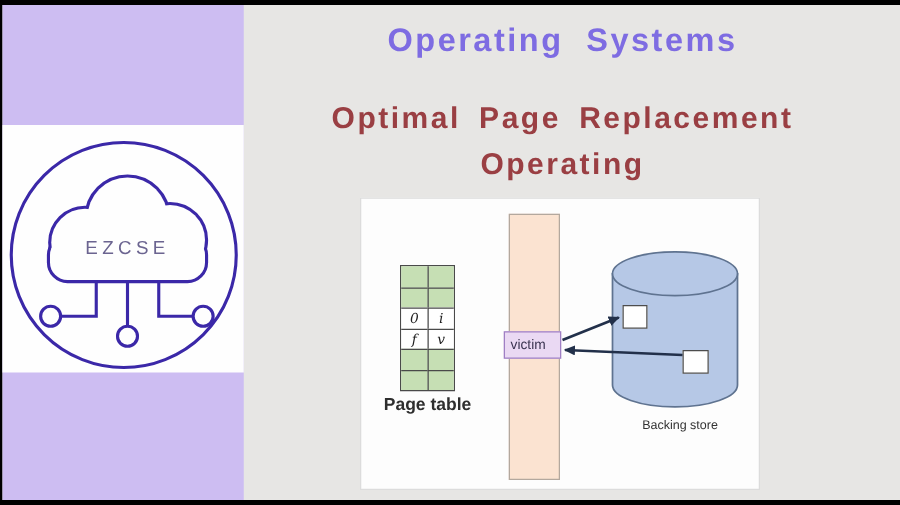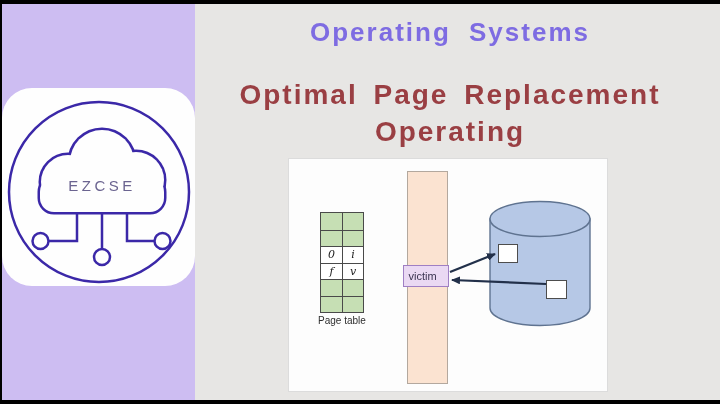--- a/index.html
+++ b/index.html
@@ -2,36 +2,36 @@
 <html style="--bg: #e7e6e4; --band: #cdbdf2; --course: #7e6ce2; --title: #9a3f43; --logo: #3b28a8; --logo-text: #6b6490; --green: #c6dfb4; --peach: #fbe3d1; --victim-bg: #ead9f3; --victim-border: #9f7fc4; --cylinder: #b6c8e6; --cylinder-border: #5f7390; --arrow: #22304a;"><head>
 <meta charset="utf-8">
 <style>
   html,body{margin:0;padding:0;}
   body{
     width:720px;height:404px;position:relative;overflow:hidden;
     background:#000;font-family:"Liberation Sans", sans-serif;
   }
   .bg{position:absolute;left:2px;top:4px;right:0;bottom:4px;background:var(--bg);}
   .band{position:absolute;left:2px;top:4px;width:193px;height:396px;background:var(--band);}
-  .logo-box{position:absolute;left:2px;top:88px;width:193px;height:198px;background:#fefefe;border-radius:30px;}
+  .logo-box{position:absolute;left:2px;top:100px;width:193px;height:198px;background:#fefefe;}
   .logo-svg{display:block;}
   .l-stroke{stroke:var(--logo);}
   .logo-text{
     font-family:"Liberation Sans", sans-serif;font-size:15px;letter-spacing:3.5px;
     fill:var(--logo-text);font-weight:500;
   }
 
   .course-title{
     position:absolute;left:190px;top:16px;width:520px;text-align:center;
     font-size:26px;line-height:32px;font-weight:bold;color:var(--course);
     letter-spacing:2px;word-spacing:9px;
   }
   .main-title{
     position:absolute;left:190px;top:76px;width:520px;text-align:center;
-    font-size:28px;line-height:37px;font-weight:bold;color:var(--title);
+    font-size:24px;line-height:37px;font-weight:bold;color:var(--title);
     letter-spacing:2px;word-spacing:6px;
   }
 
   .panel{
     position:absolute;left:288px;top:158px;width:320px;height:234px;
     background:#fdfdfd;border:1px solid #dcdcdc;box-sizing:border-box;
   }
 
   .page-table{
     position:absolute;left:31px;top:53px;width:42px;height:99px;
@@ -42,21 +42,21 @@
     display:flex;align-items:center;justify-content:center;
     font-family:"DejaVu Serif", serif;font-style:italic;font-size:11px;color:#222;
     box-sizing:border-box;
   }
   .page-table .cell:nth-child(even){border-left:1px solid #4a4a4a;}
   .page-table .cell:nth-child(n+3){border-top:1px solid #4a4a4a;}
   .page-table .cell.green{background:var(--green);}
   .page-table .cell.white{background:#ffffff;}
   .page-table-label{
     position:absolute;left:8px;top:156px;width:90px;text-align:center;
-    font-size:10px;color:#2e2e2e;
+    font-size:14px;color:#2e2e2e;font-weight:bold;
   }
 
   .mem-col{
     position:absolute;left:118px;top:12px;width:41px;height:213px;
     background:var(--peach);border:1px solid #b3a89e;box-sizing:border-box;
   }
   .victim{
     position:absolute;left:114px;top:106px;width:46px;height:22px;
     background:var(--victim-bg);border:1px solid var(--victim-border);
     box-sizing:border-box;display:flex;align-items:center;justify-content:center;
@@ -142,20 +142,21 @@
 
   <div class="mem-col"></div>
   <div class="victim">victim</div>
 
   <svg class="cyl-svg" width="106" height="130" viewBox="0 0 106 130">
     <path class="cyl" d="M3,20 L3,109 A50,17.5 0 0 0 103,109 L103,20 Z"></path>
     <ellipse class="cyl" cx="53" cy="20" rx="50" ry="17.5"></ellipse>
   </svg>
   <div class="bs-page bs-page1"></div>
   <div class="bs-page bs-page2"></div>
+  <div class="backing-label">Backing store</div>
 
   <svg class="arrows" width="320" height="234" viewBox="0 0 320 234">
     <defs>
       <marker id="ah" markerWidth="9" markerHeight="8" refX="8" refY="4" orient="auto" markerUnits="userSpaceOnUse">
         <path d="M0,0 L9,4 L0,8 Z" fill="#22304a"></path>
       </marker>
     </defs>
     <line class="arrow-line" x1="161" y1="113" x2="206" y2="95" marker-end="url(#ah)"></line>
     <line class="arrow-line" x1="257" y1="125" x2="163" y2="121" marker-end="url(#ah)"></line>
   </svg>

